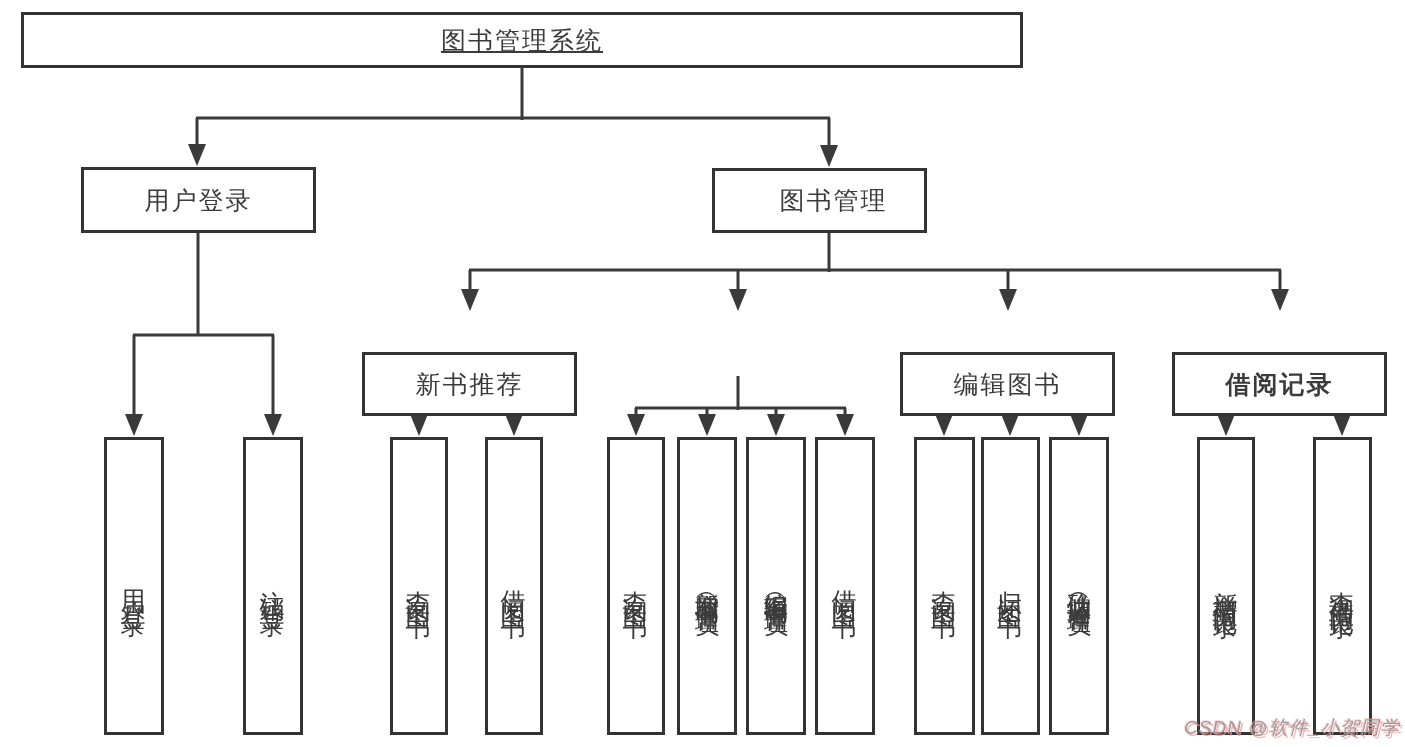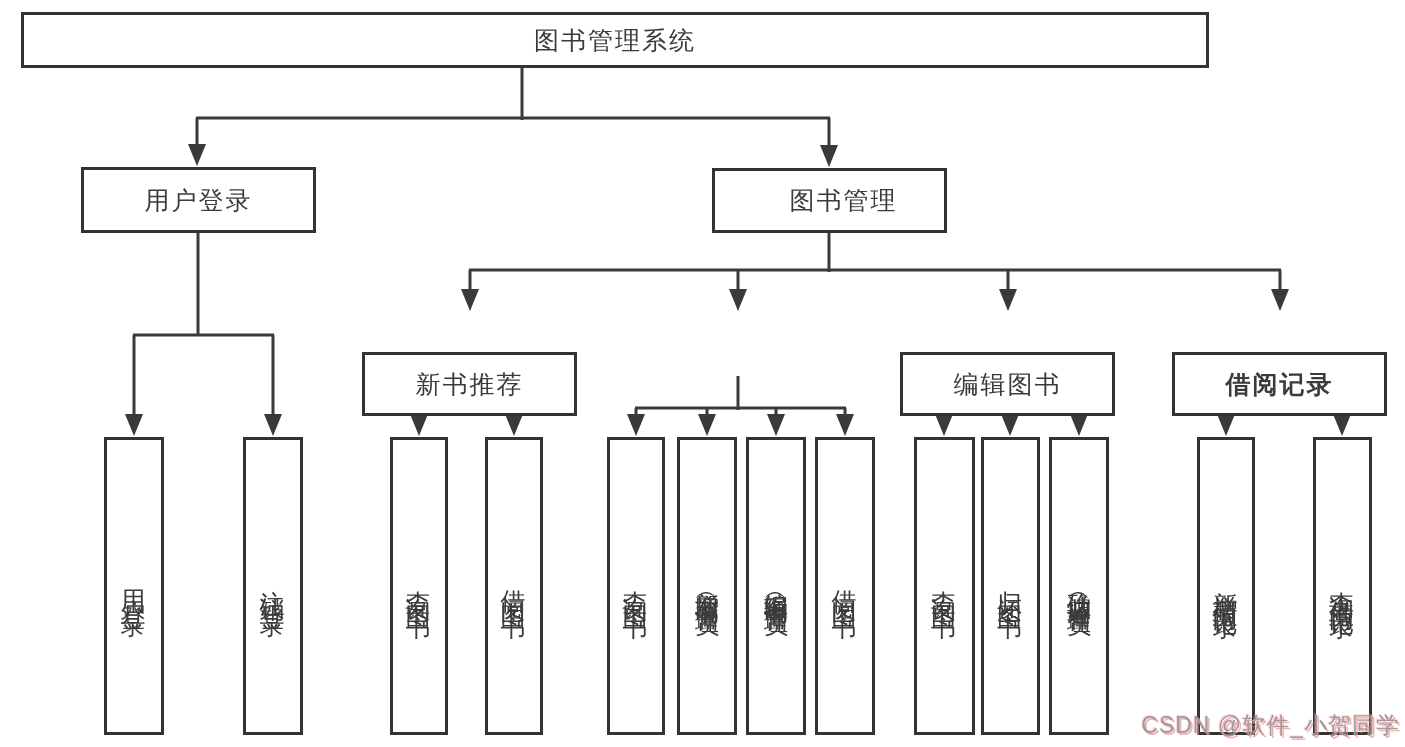--- a/index.html
+++ b/index.html
@@ -22,23 +22,23 @@
     border: 3px solid #333333;
     background: #ffffff;
     display: flex;
     align-items: center;
     justify-content: center;
     color: #3b3b3b;
     font-size: 25px;
     letter-spacing: 2px;
     white-space: nowrap;
   }
-  .root  { left:21px;  top:12px;  width:1188px; height:56px; }
+  .root  { left:21px;  top:12px;  width:1002px; height:56px;text-decoration:underline; }
   .l2a   { left:81px;  top:167px; width:235px;  height:66px; }
-  .l2b   { left:712px; top:168px; width:235px;  height:65px;padding-left:28px; }
+  .l2b   { left:712px; top:168px; width:215px;  height:65px;padding-left:28px; }
   .l3    { top:312px; height:64px; width:215px;margin-top:40px; }
   .l3a   { left:362px; }
   .l3b   { left:630px; }
   .l3c   { left:900px; }
   .l3d   { left:1172px;font-weight:bold; }
   .leaf  { top:437px; height:298px; width:60px; }
   .leaf span {
     writing-mode: vertical-rl;
     text-orientation: mixed;
     letter-spacing: 8px;
@@ -56,25 +56,26 @@
   .lf8  { left:815px; }
   .lf9  { left:914px; width:61px; }
   .lf10 { left:981px; width:59px; }
   .lf11 { left:1049px; }
   .lf12 { left:1197px; width:58px; }
   .lf13 { left:1313px; width:59px; }
   .watermark {
     position: absolute;
     right: 5px;
     bottom: 6px;
-    font-size: 23px;
+    font-size: 19px;
     color: #9b9b9b;
     letter-spacing: 1px;
     text-shadow: 2px 2px 0 rgba(248,150,150,0.75), -1px -1px 0 rgba(248,169,169,0.45);
     z-index: 5;
+    font-style: italic;
   }
 </style>
 </head>
 <body>
 
 <div class="canvas">
 
   <svg class="connectors" viewBox="0 0 1405 747" xmlns="http://www.w3.org/2000/svg">
     <g stroke="#3a3a3a" stroke-width="3" fill="none">
 

